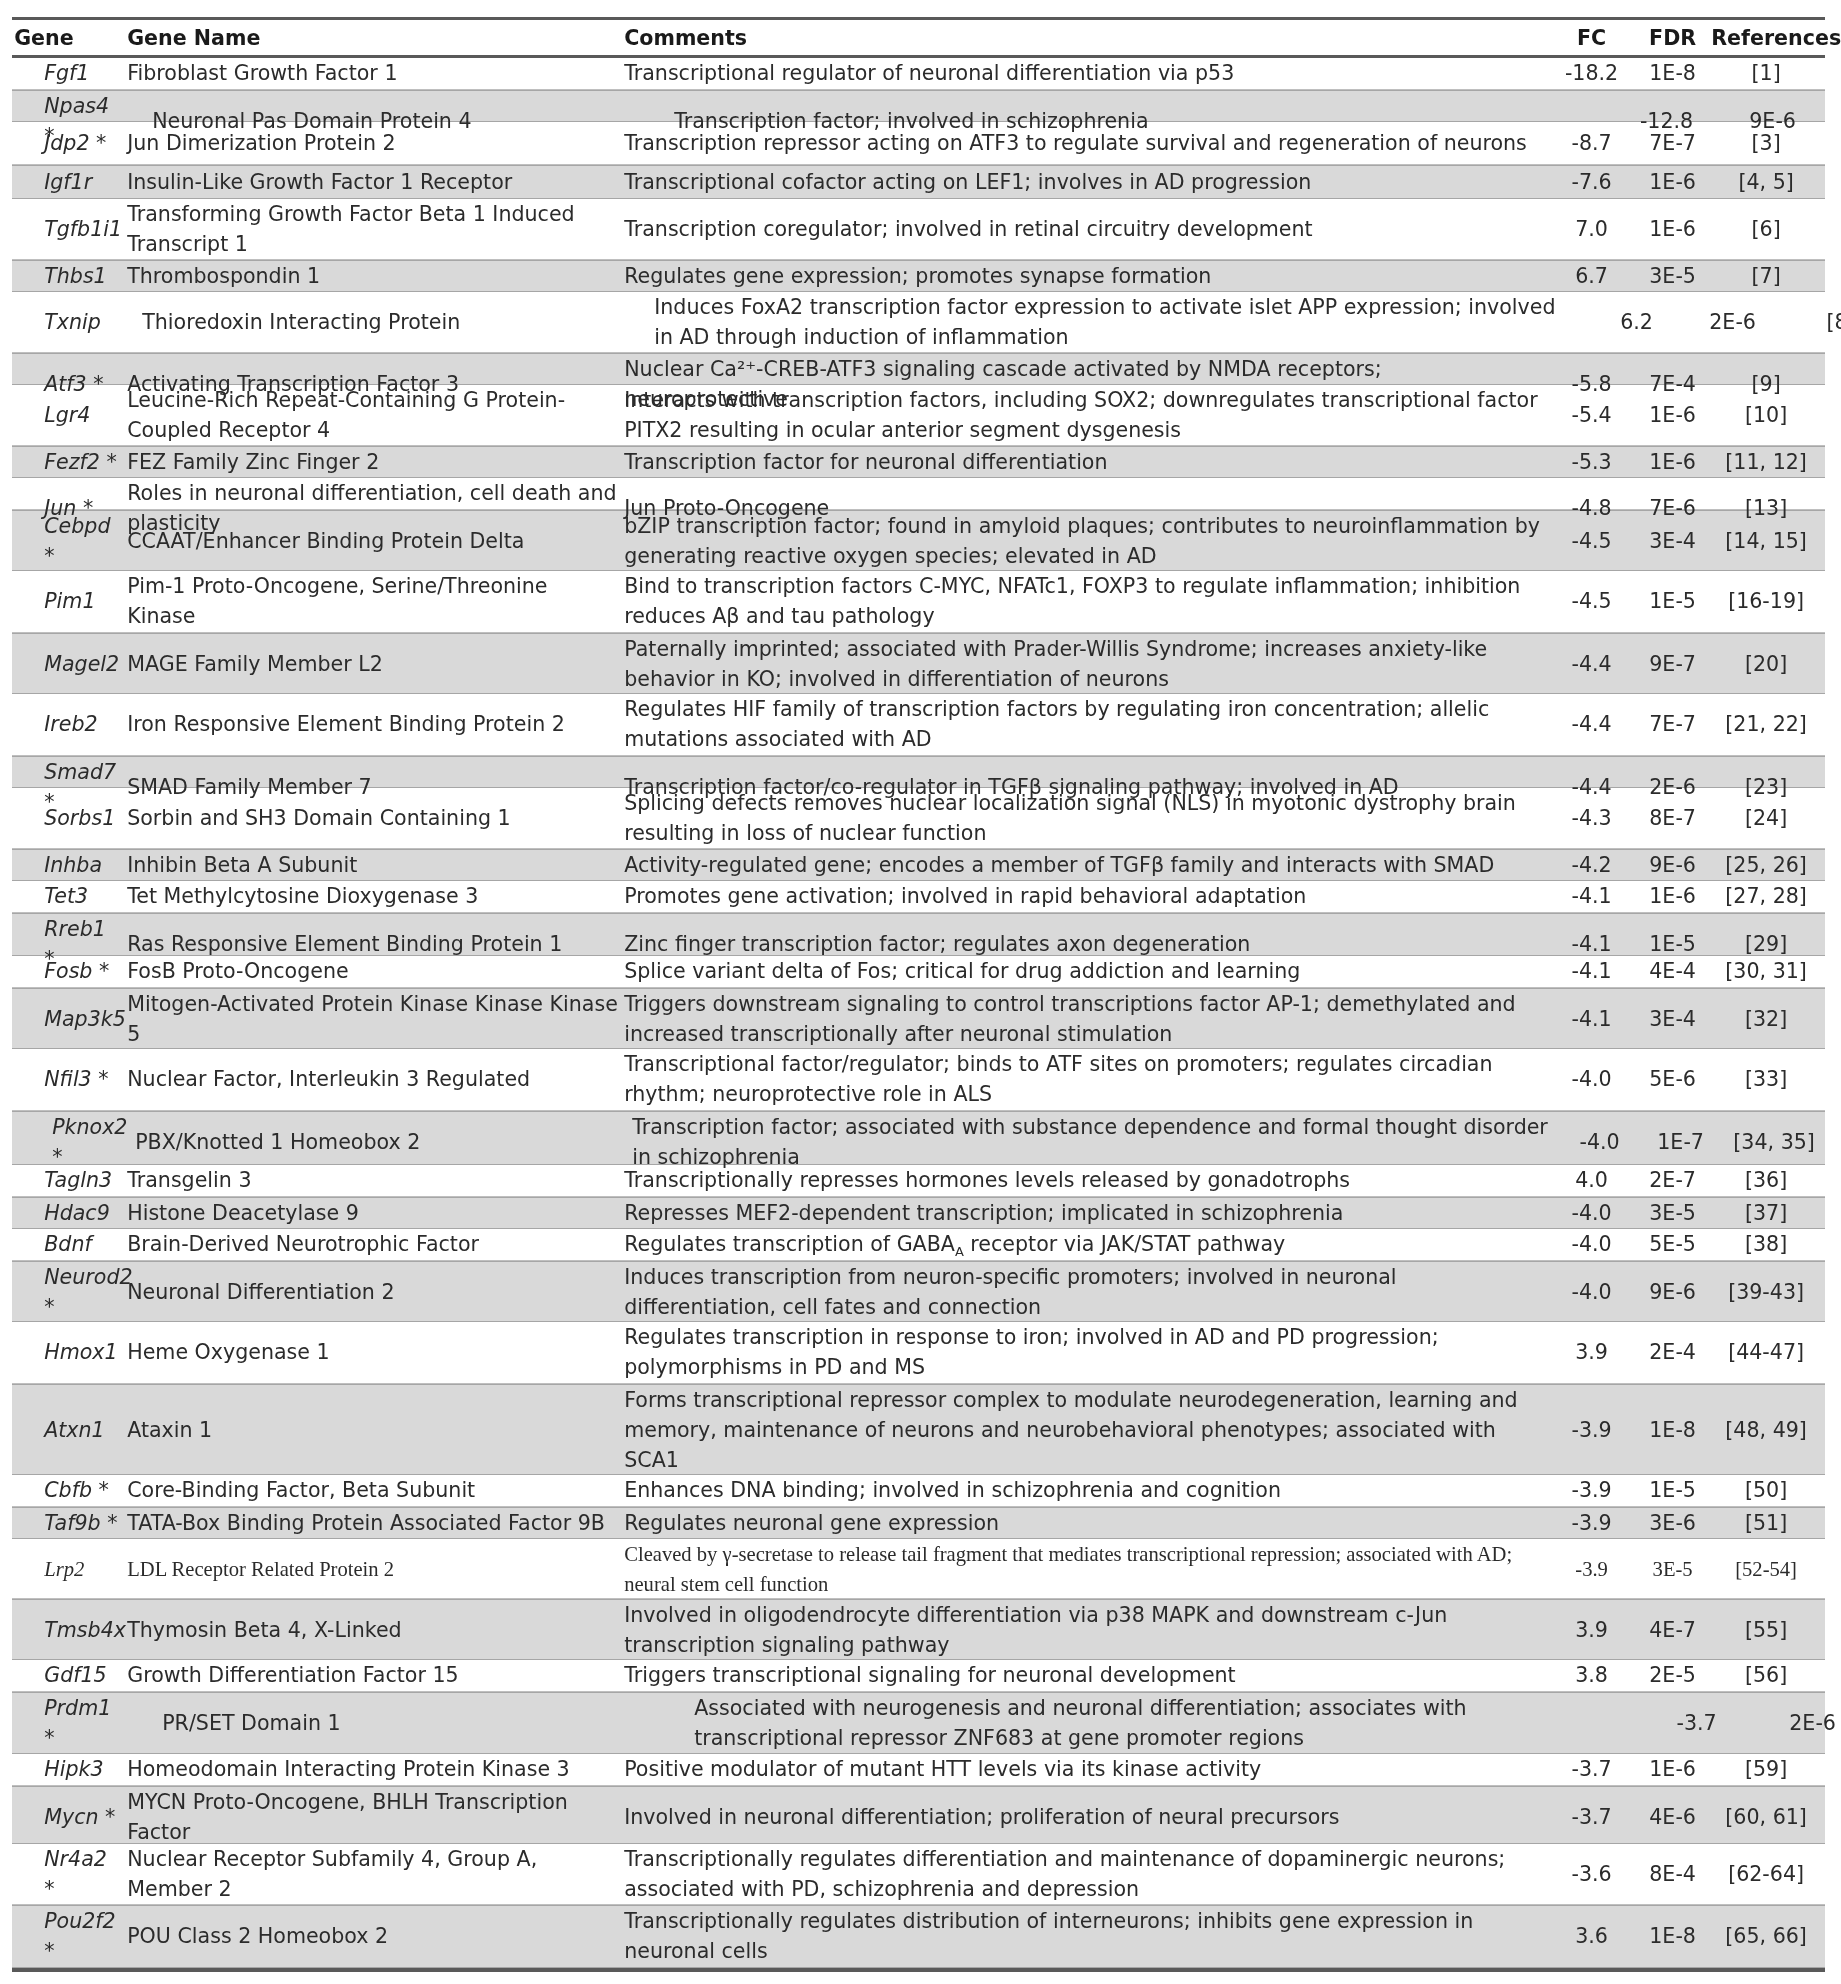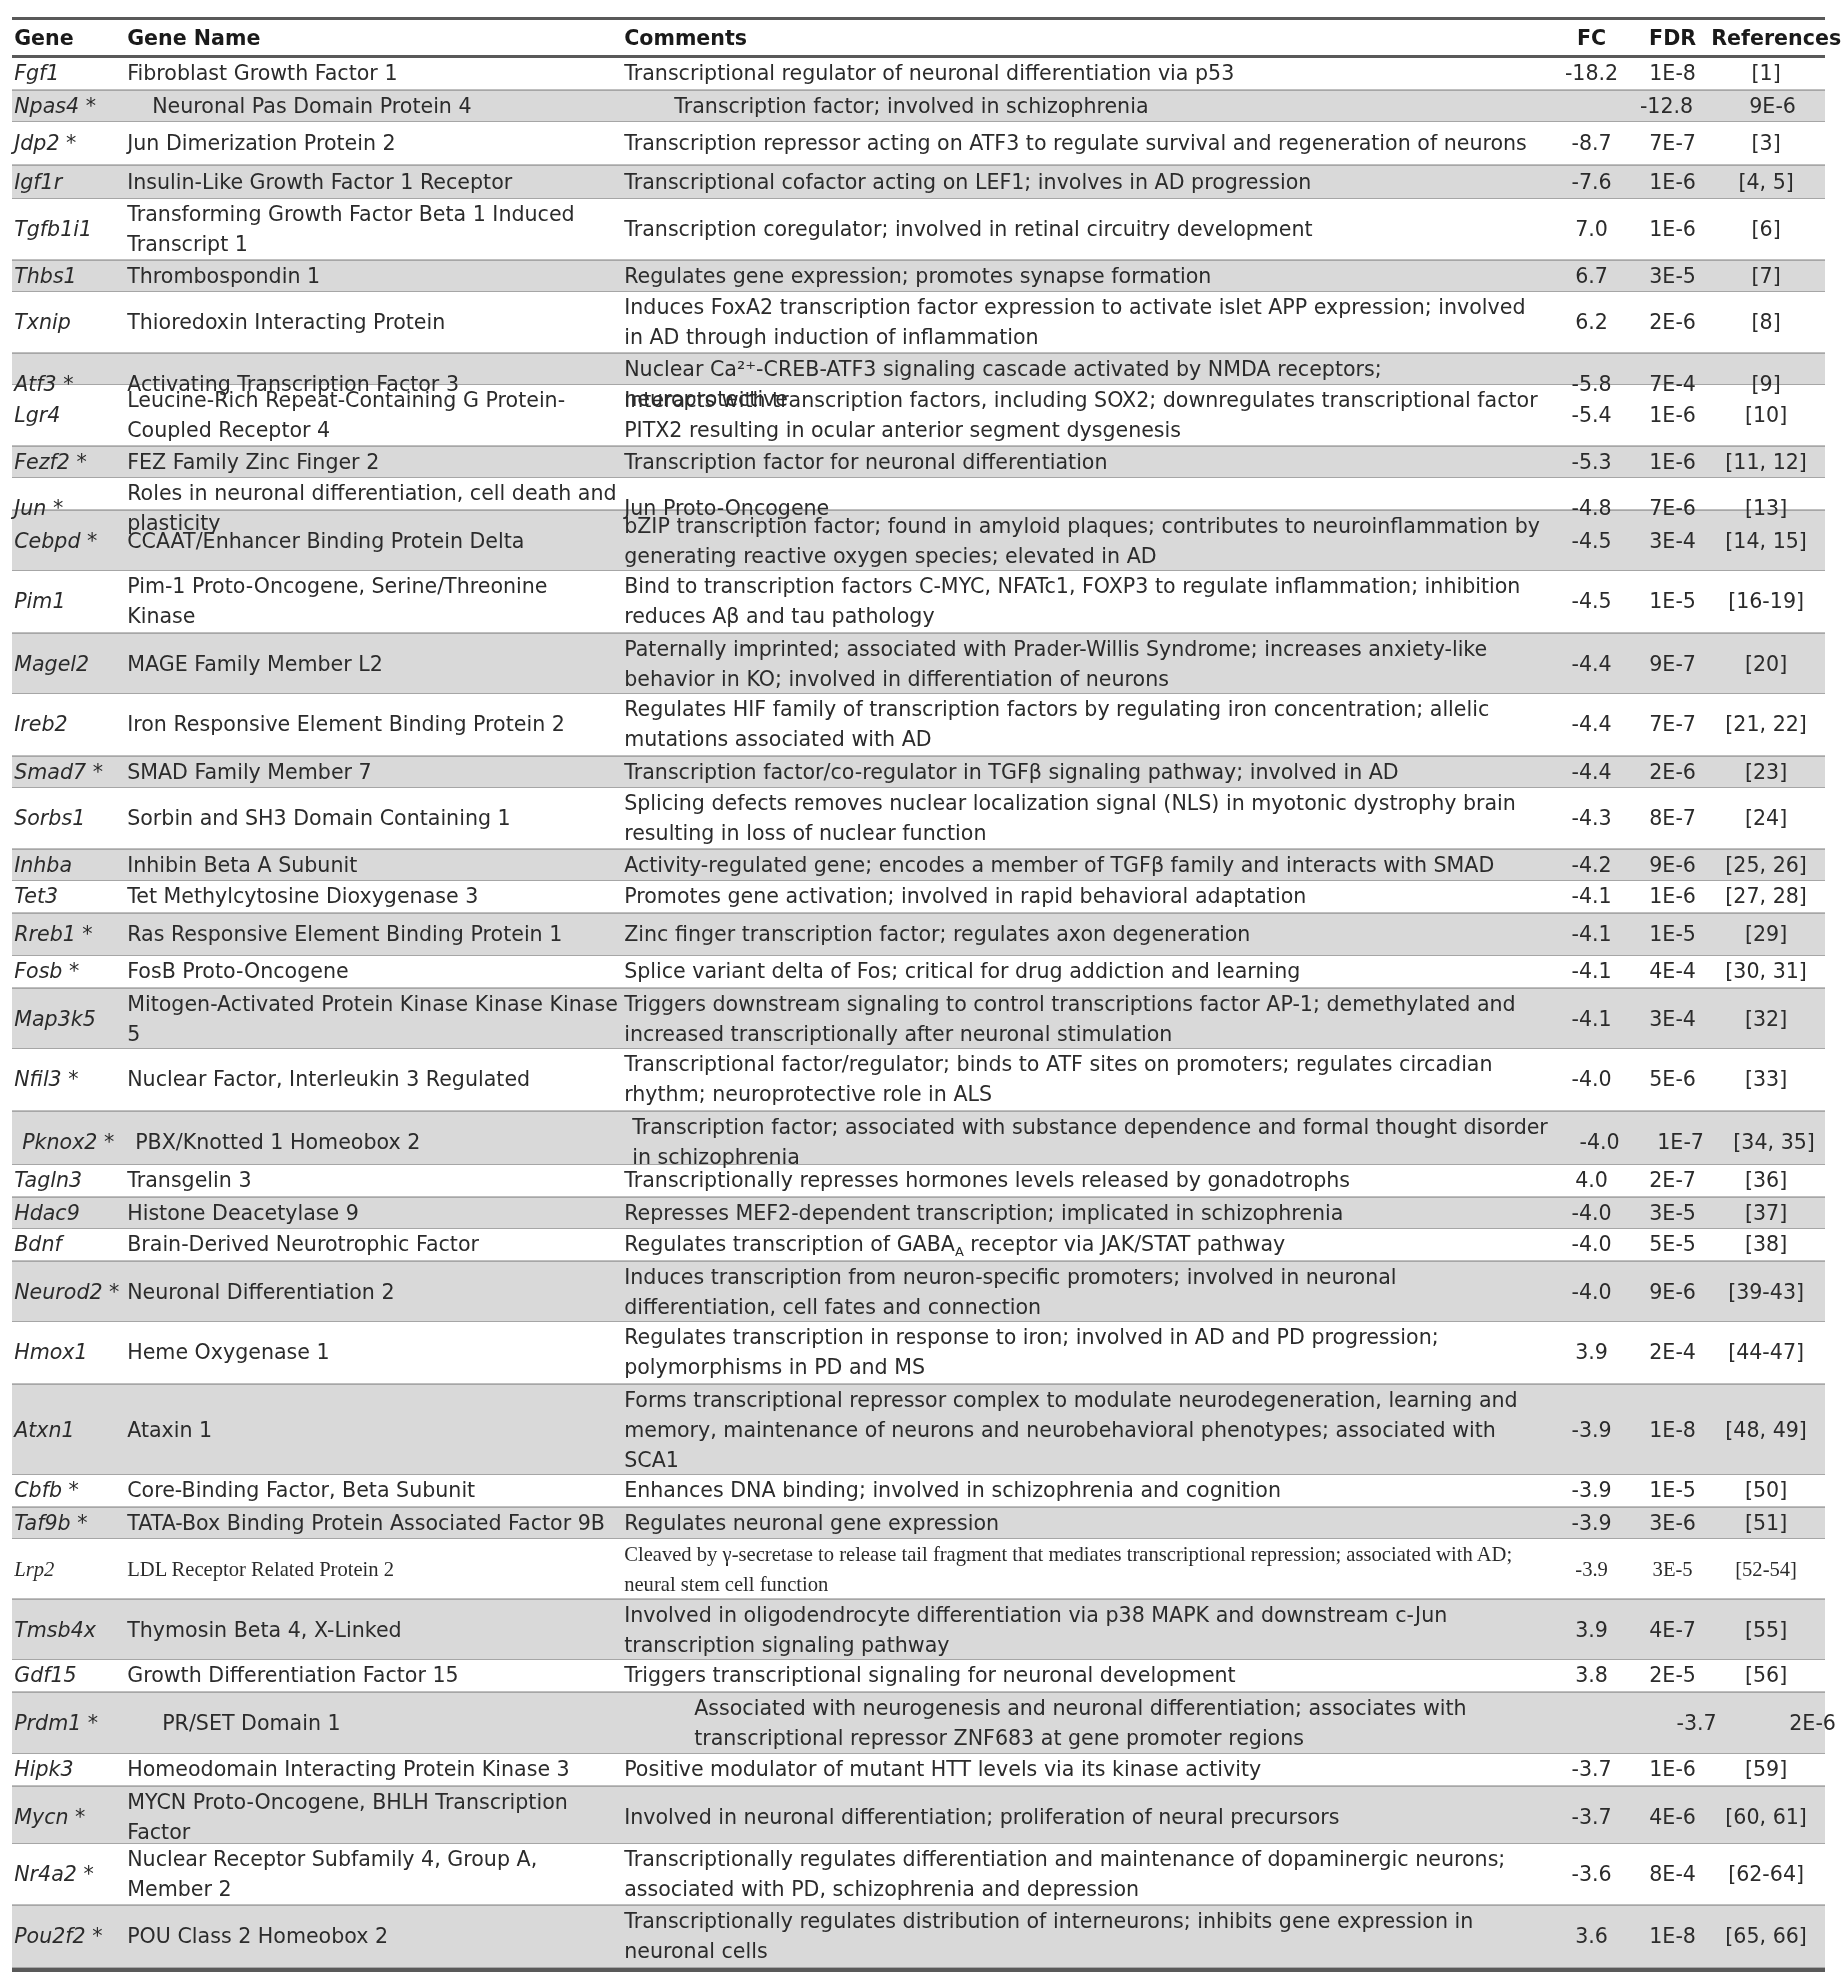--- a/index.html
+++ b/index.html
@@ -8,21 +8,21 @@
   #table { position: absolute; left: 11.6px; top: 17px; width: 1813px; }
   .rule-top { height: 3.2px; background: #595959; }
   .hdr { display: grid; grid-template-columns: 113px 497px 925px 90px 72px 115px;
          height: 35px; align-items: center; font-weight: bold; font-size: 20.6px; color: #1a1a1a; }
   .rule-mid { height: 2.6px; background: #595959; }
   .row { display: grid; grid-template-columns: 113px 497px 925px 90px 72px 115px;
          align-items: center; font-size: 20.6px; line-height: 30px; border-bottom: 1.3px solid #bfbfbf;
          box-sizing: border-box; }
   .row.shaded { background: #d9d9d9; border-top: 1.9px solid #a6a6a6; border-bottom: 1.9px solid #a6a6a6; }
   .c { padding: 0 2.6px; white-space: normal; }
-  .gene { font-style: italic; }
+  .gene { font-style: italic; margin-left: 30px; }
   .num { text-align: center; }
   .ref { text-align: center; }
   .rule-bot { height: 3.9px; background: #595959; }
   sup, sub { font-size: 13px; line-height: 0; }
 </style>
 </head>
 <body>
 
 <div id="table">
   <div class="rule-top"></div>
@@ -77,21 +77,21 @@
         <div class="c ref">[6]</div>
       </div>
       <div class="row shaded" style="height: 32px;">
         <div class="c gene"><span>Thbs1</span><span style="font-style: normal;"></span></div>
         <div class="c">Thrombospondin 1</div>
         <div class="c">Regulates gene expression; promotes synapse formation</div>
         <div class="c num">6.7</div>
         <div class="c num">3E-5</div>
         <div class="c ref">[7]</div>
       </div>
-      <div class="row" style="height: 61px;">
+      <div class="row" style="height: 61px; gap: 15px;">
         <div class="c gene"><span>Txnip</span><span style="font-style: normal;"></span></div>
         <div class="c">Thioredoxin Interacting Protein</div>
         <div class="c">Induces FoxA2 transcription factor expression to activate islet APP expression; involved in AD through induction of inflammation</div>
         <div class="c num">6.2</div>
         <div class="c num">2E-6</div>
         <div class="c ref">[8]</div>
       </div>
       <div class="row shaded" style="height: 32px;">
         <div class="c gene"><span>Atf3</span><span style="font-style: normal;"> *</span></div>
         <div class="c">Activating Transcription Factor 3</div>

